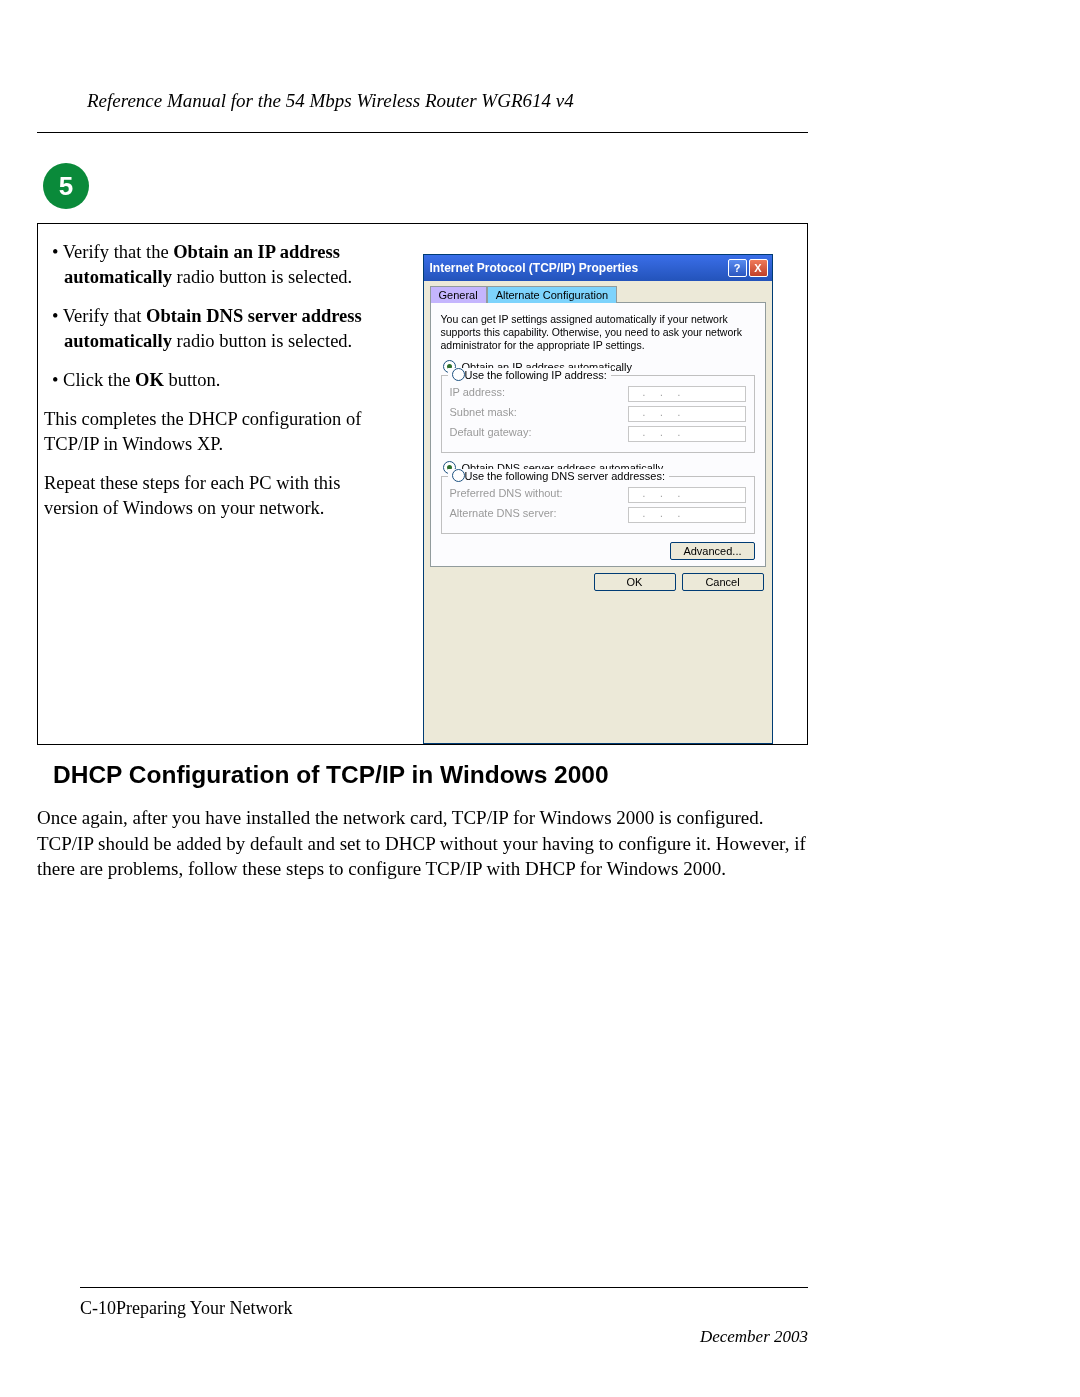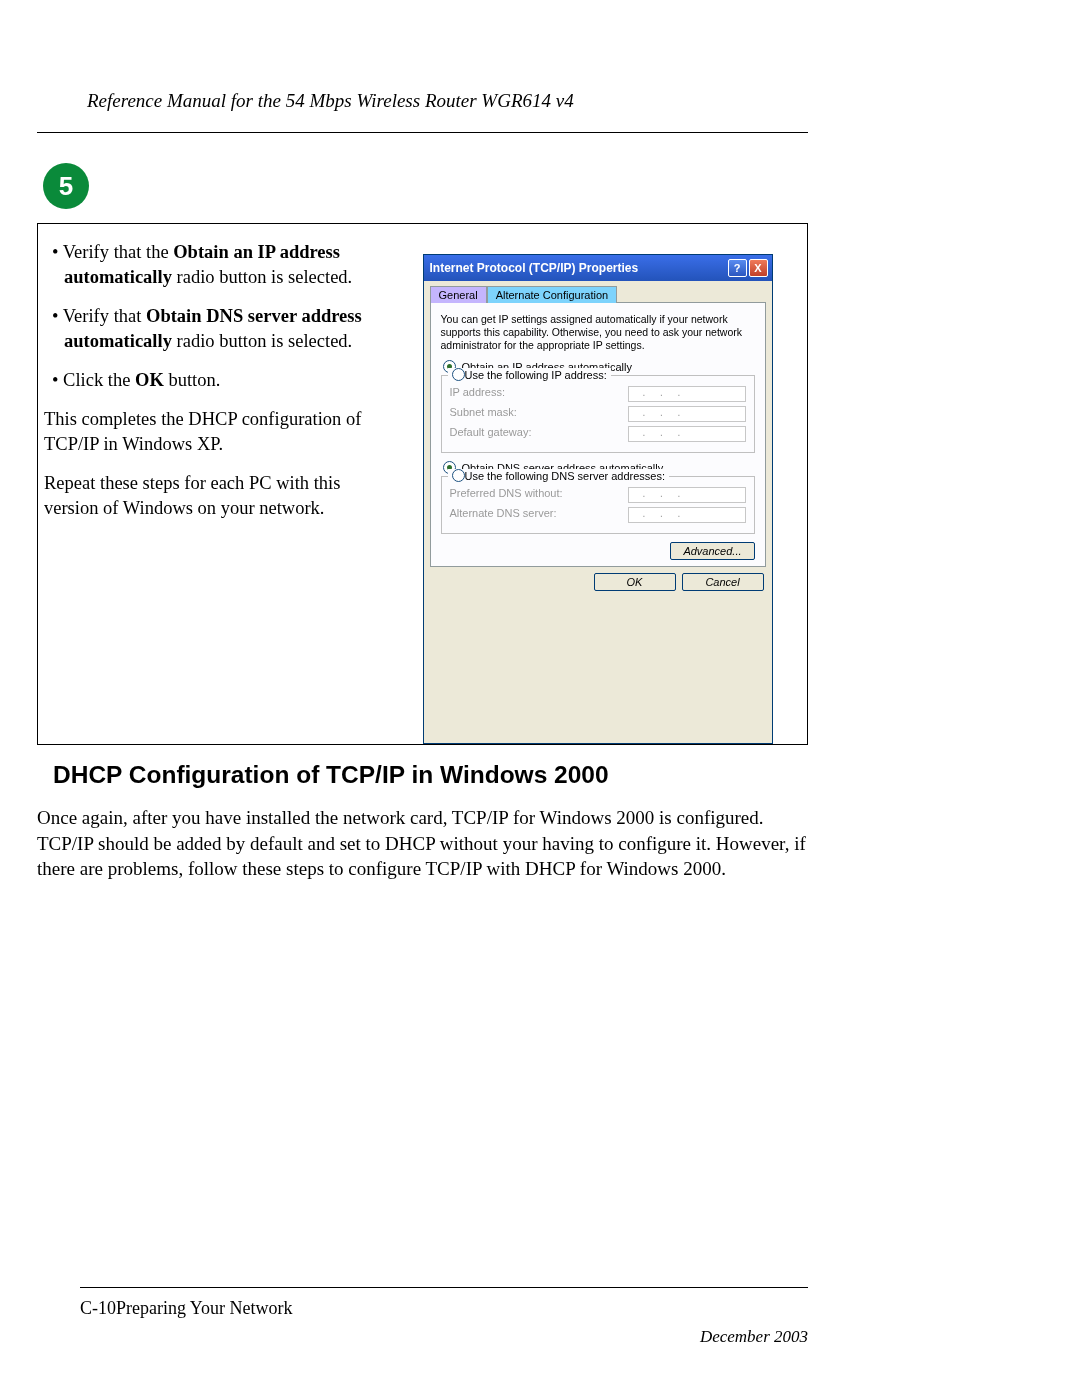--- a/index.html
+++ b/index.html
@@ -97,21 +97,21 @@
   .xp-fieldset .legend{
     position:absolute;top:-8px;left:6px;background:#fcfcfe;padding:0 4px;
     font-size:11px; display:flex;align-items:center;
   }
   .xp-row{display:flex;justify-content:space-between;margin:4px 0;color:#9a9a9a;}
   .xp-row label{font-size:11px;}
   .xp-ip{
     width:118px;height:16px;border:1px solid #c7c7c7;background:#fff;
     font-size:10px;color:#999;letter-spacing:6px;padding-left:14px;box-sizing:border-box;
   }
-  .xp-btnrow{display:flex;justify-content:flex-end;gap:6px;margin-top:4px;font-style:italic;}
+  .xp-btnrow{display:flex;justify-content:flex-end;gap:6px;margin-top:4px;}
   .xp-btnrow.outer{padding:0 8px 8px 0;}
   .xp-btn{
     border:1px solid #003c74;background:#ece9d8;
     padding:2px 12px;font-size:11px;font-family:Tahoma,Arial,sans-serif;
     border-radius:2px;min-width:56px;text-align:center;
   }
   
   h2.section{
     font-family:Arial,Helvetica,sans-serif;
     font-weight:bold;font-size:24.5px;margin:8px 0 16px 16px;

